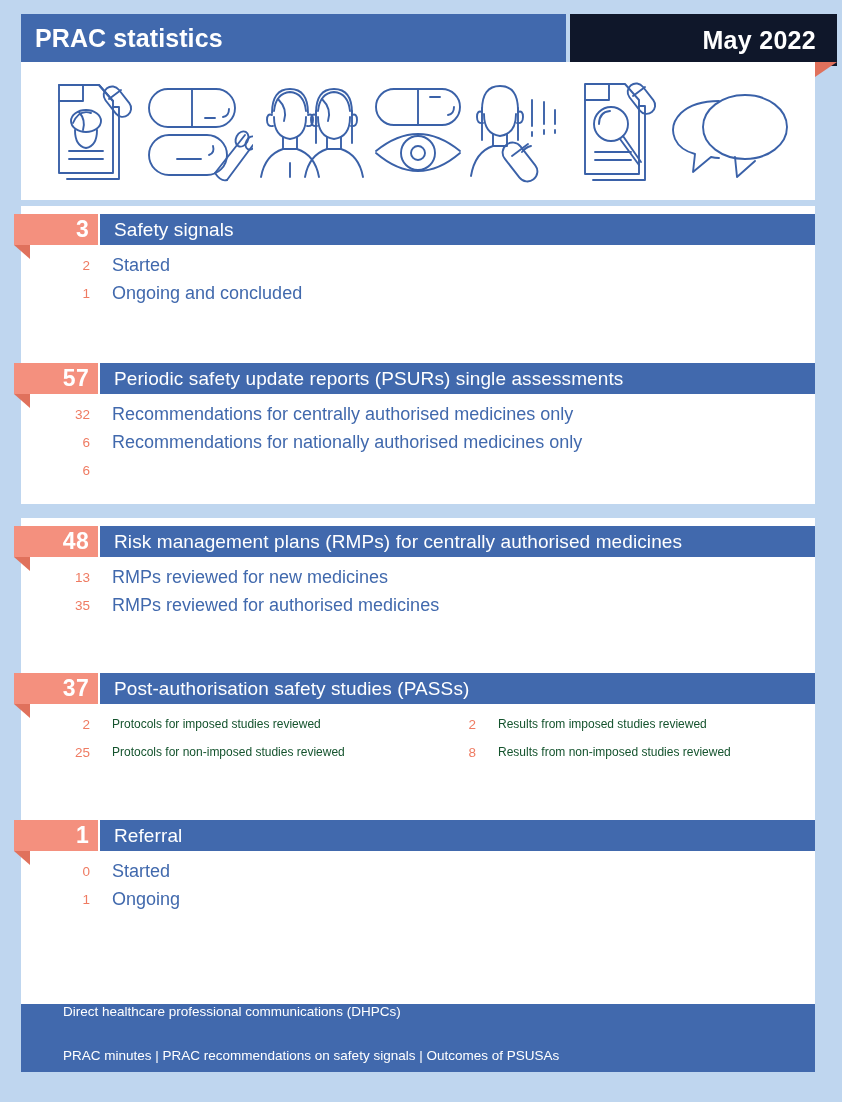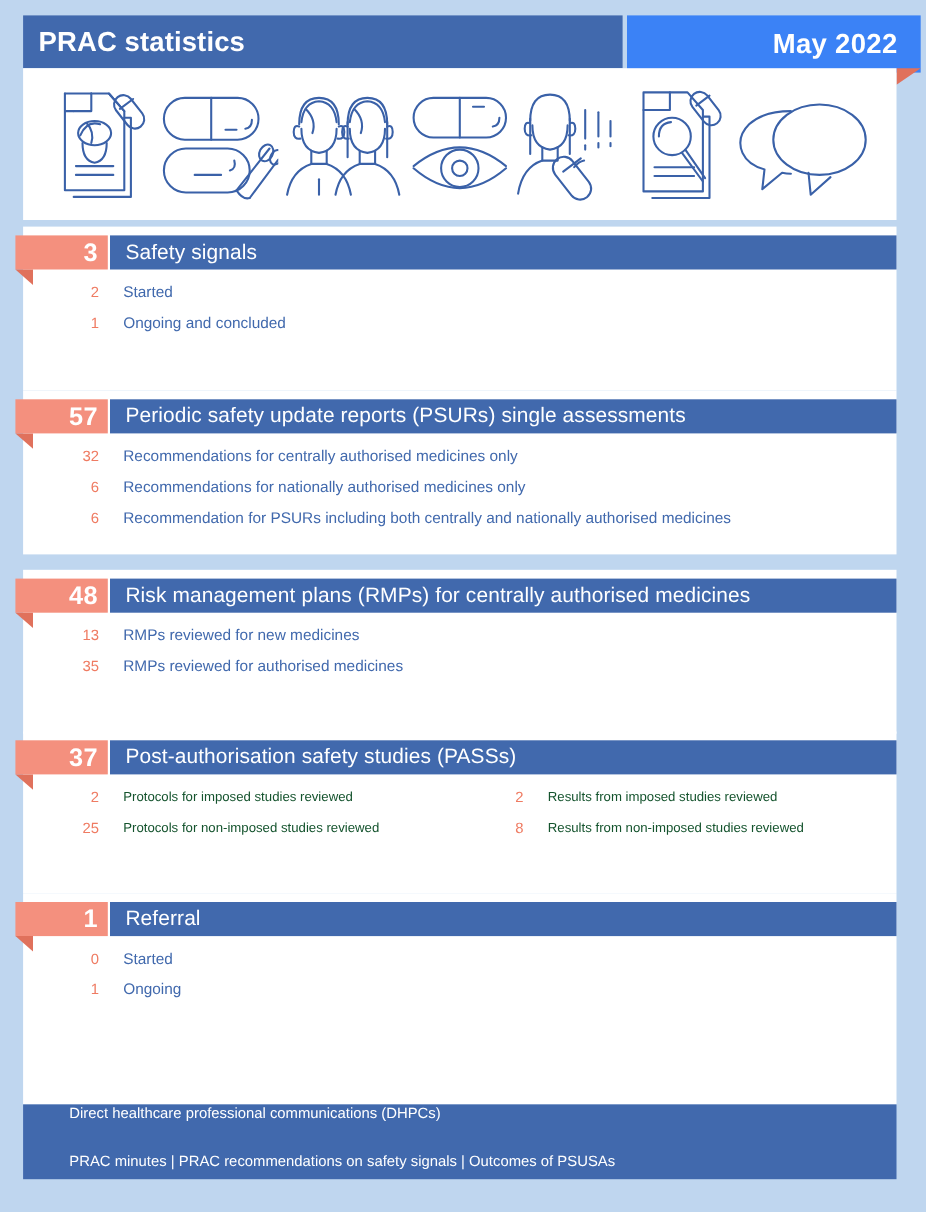--- a/index.html
+++ b/index.html
@@ -20,21 +20,21 @@
     position:absolute;left:0;top:0;width:545px;height:48px;
     background:#4169ad;
     display:flex;align-items:center;
   }
   .header-title{
     color:#ffffff;font-size:25px;font-weight:bold;
     letter-spacing:.1px;margin-left:14px;
   }
   .header-date-bar{
     position:absolute;left:549px;top:0;width:267px;height:52px;
-    background:#3b82f6;
+    background:#0f172a;
     display:flex;align-items:center;justify-content:flex-end;
   }
   .header-date{
     color:#ffffff;font-size:25px;font-weight:bold;margin-right:21px;
     letter-spacing:.3px;
   }
   .header-fold{
     position:absolute;left:794px;top:48px;width:0;height:0;
     border-left:22px solid #e0715c;
     border-bottom:15px solid transparent;
@@ -78,21 +78,21 @@
 
   .rows{position:absolute;left:0;top:45px;width:794px;}
   .row{
     position:relative;height:28px;display:flex;align-items:center;
   }
   .row .num{
     width:72px;text-align:right;color:#ef7b62;font-size:13.5px;
     box-sizing:border-box;padding-right:3px;
   }
   .row .label{
-    color:#4169ad;font-size:14px;margin-left:19px;white-space:nowrap;
+    color:#4169ad;font-size:18px;margin-left:19px;white-space:nowrap;
   }
   
   .row.two{display:flex;}
   .col{display:flex;align-items:center;}
   .col.first{width:418px;}
   .col .num{
     width:72px;text-align:right;color:#ef7b62;font-size:13.5px;
     box-sizing:border-box;padding-right:3px;
   }
   .col .label{
@@ -283,21 +283,20 @@
           <div class="row">
             <span class="num">32</span>
             <span class="label">Recommendations for centrally authorised medicines only</span>
           </div>
           <div class="row">
             <span class="num">6</span>
             <span class="label">Recommendations for nationally authorised medicines only</span>
           </div>
           <div class="row">
             <span class="num">6</span>
-            <span class="label">Recommendation for PSURs including both centrally and nationally authorised medicines</span>
           </div>
         </div>
       </div>
       <div class="section" style="top: 518px; height: 149px;">
         <div class="badge">48</div>
         <div class="badge-fold"></div>
         <div class="sec-bar">
           <span class="sec-title">Risk management plans (RMPs) for centrally authorised medicines</span>
         </div>
         <div class="rows">

